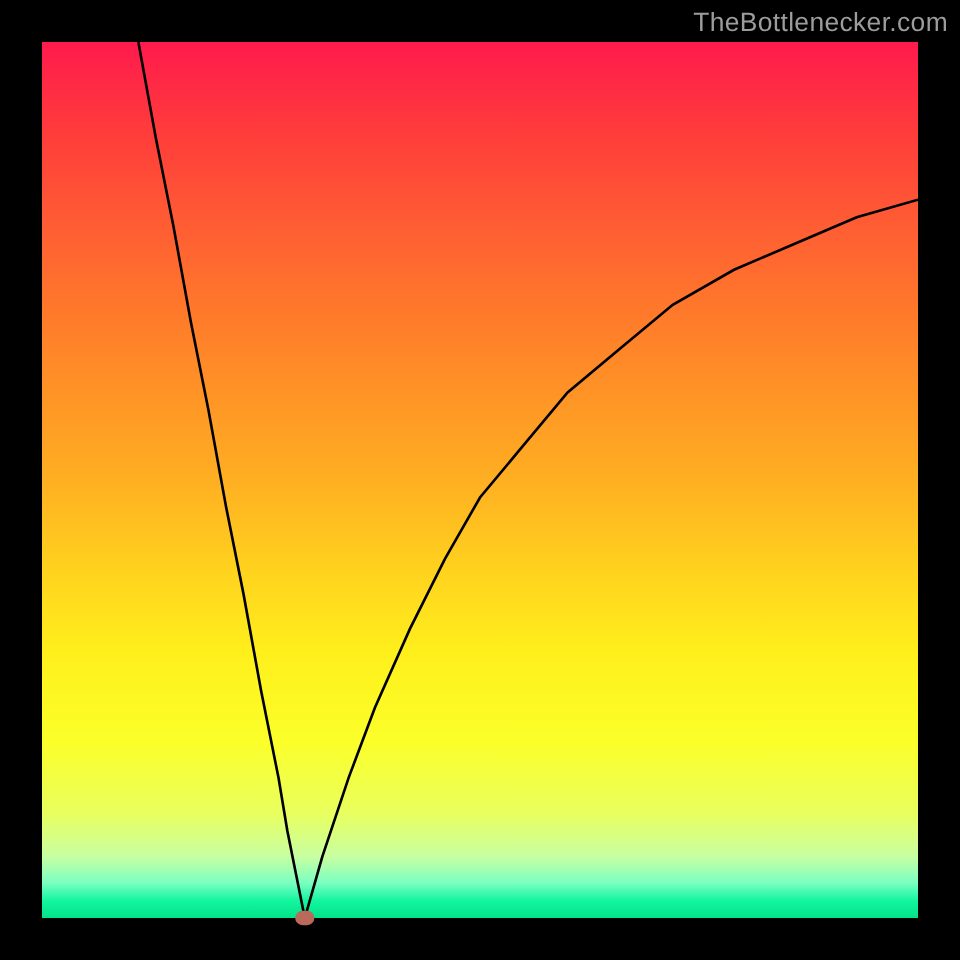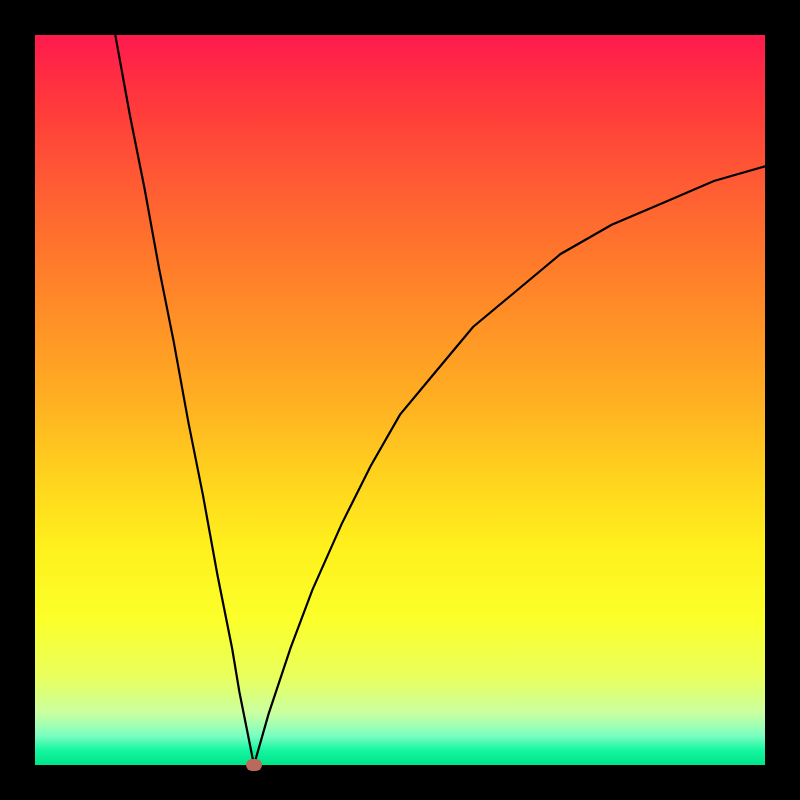--- a/index.html
+++ b/index.html
@@ -66,20 +66,21 @@
     border-radius: 6px;
     background: #b96a5a;
     transform: translate(-50%, -50%);
   }
 </style>
 </head>
 <body>
 
 <div class="stage">
 
+  <div class="watermark">TheBottlenecker.com</div>
 
   <div class="plot-bg"></div>
 
   <svg class="curve-svg" viewBox="0 0 730 730" preserveAspectRatio="none">
     <path id="curve-left" fill="none" stroke="#000000" stroke-width="2.2" d="M80.30 0.00 L94.90 80.30 L109.50 153.30 L124.10 233.60 L138.70 306.60 L153.30 386.90 L167.90 459.90 L182.50 540.20 L197.10 613.20 L204.40 657.00 L211.70 693.50 L219.00 730.00"></path>
     <path id="curve-right" fill="none" stroke="#000000" stroke-width="2.2" d="M219.00 730.00 L233.60 678.90 L255.50 613.20 L277.40 554.80 L306.60 489.10 L335.80 430.70 L365.00 379.60 L401.50 335.80 L438.00 292.00 L481.80 255.50 L525.60 219.00 L576.70 189.80 L627.80 167.90 L678.90 146.00 L730.00 131.40"></path>
   </svg>
 
   <div id="min-dot" class="minimum-dot" style="left: 254px; top: 765px; background: rgb(185, 106, 90);"></div>
 

